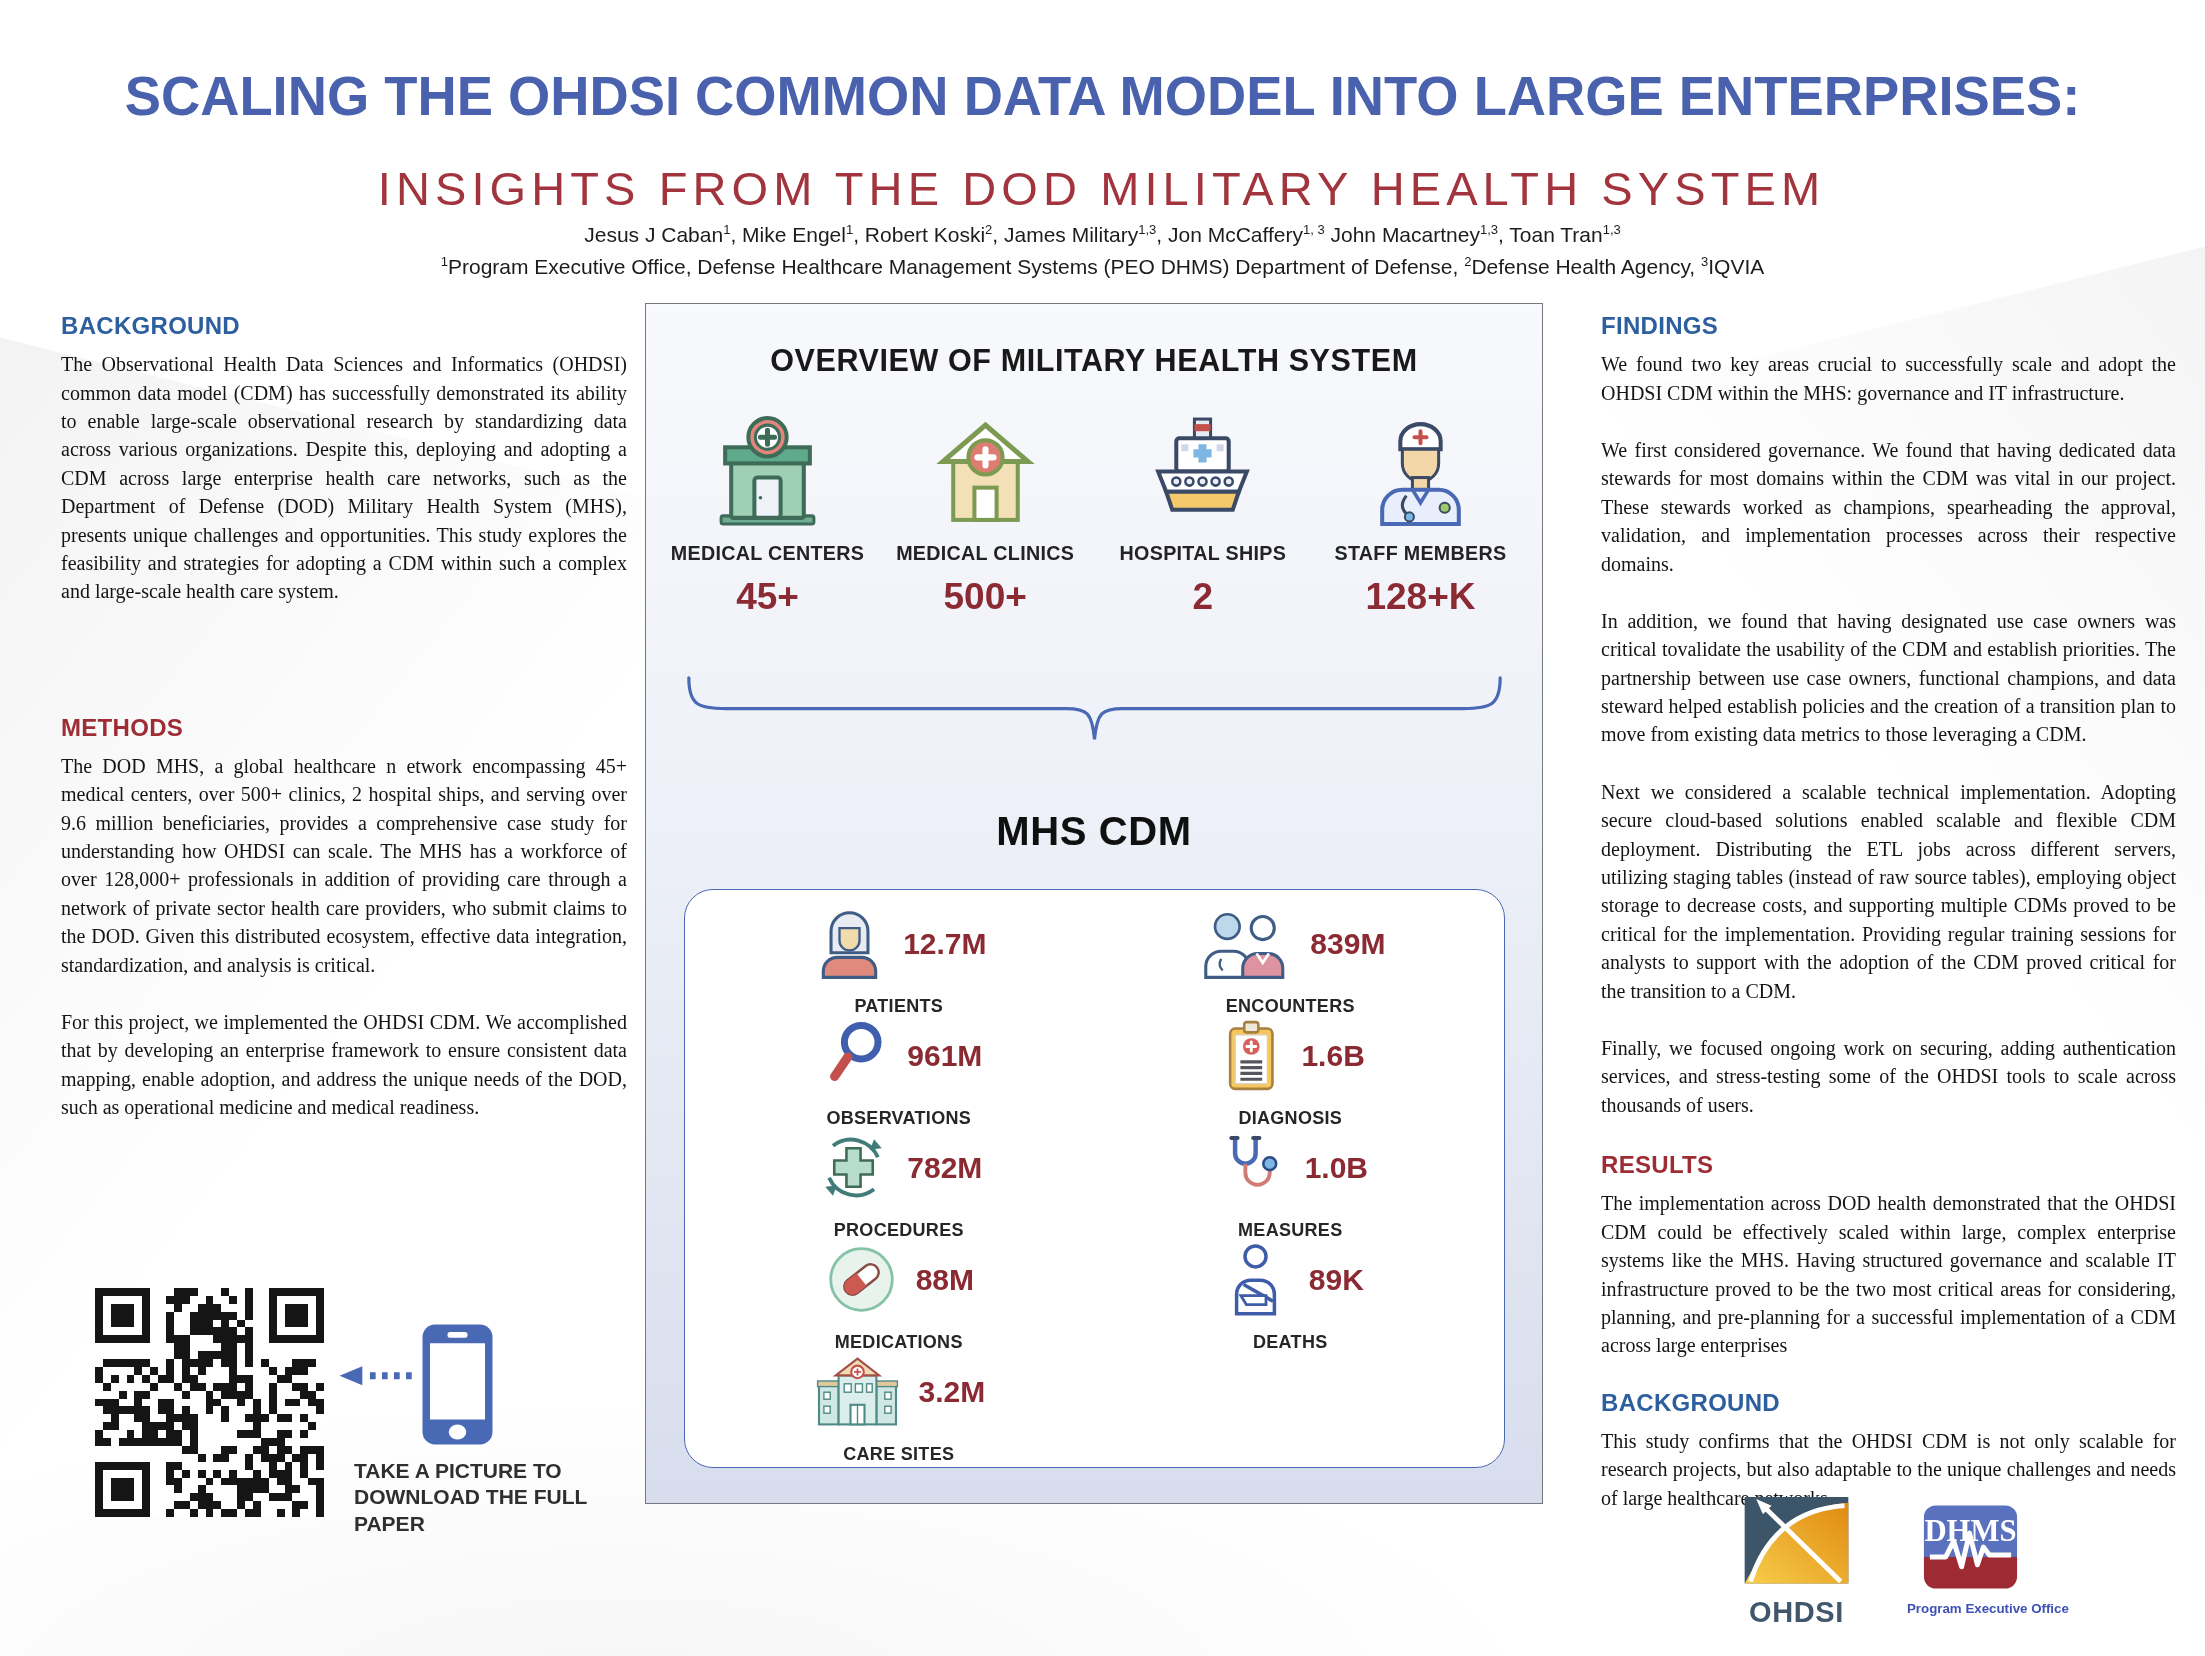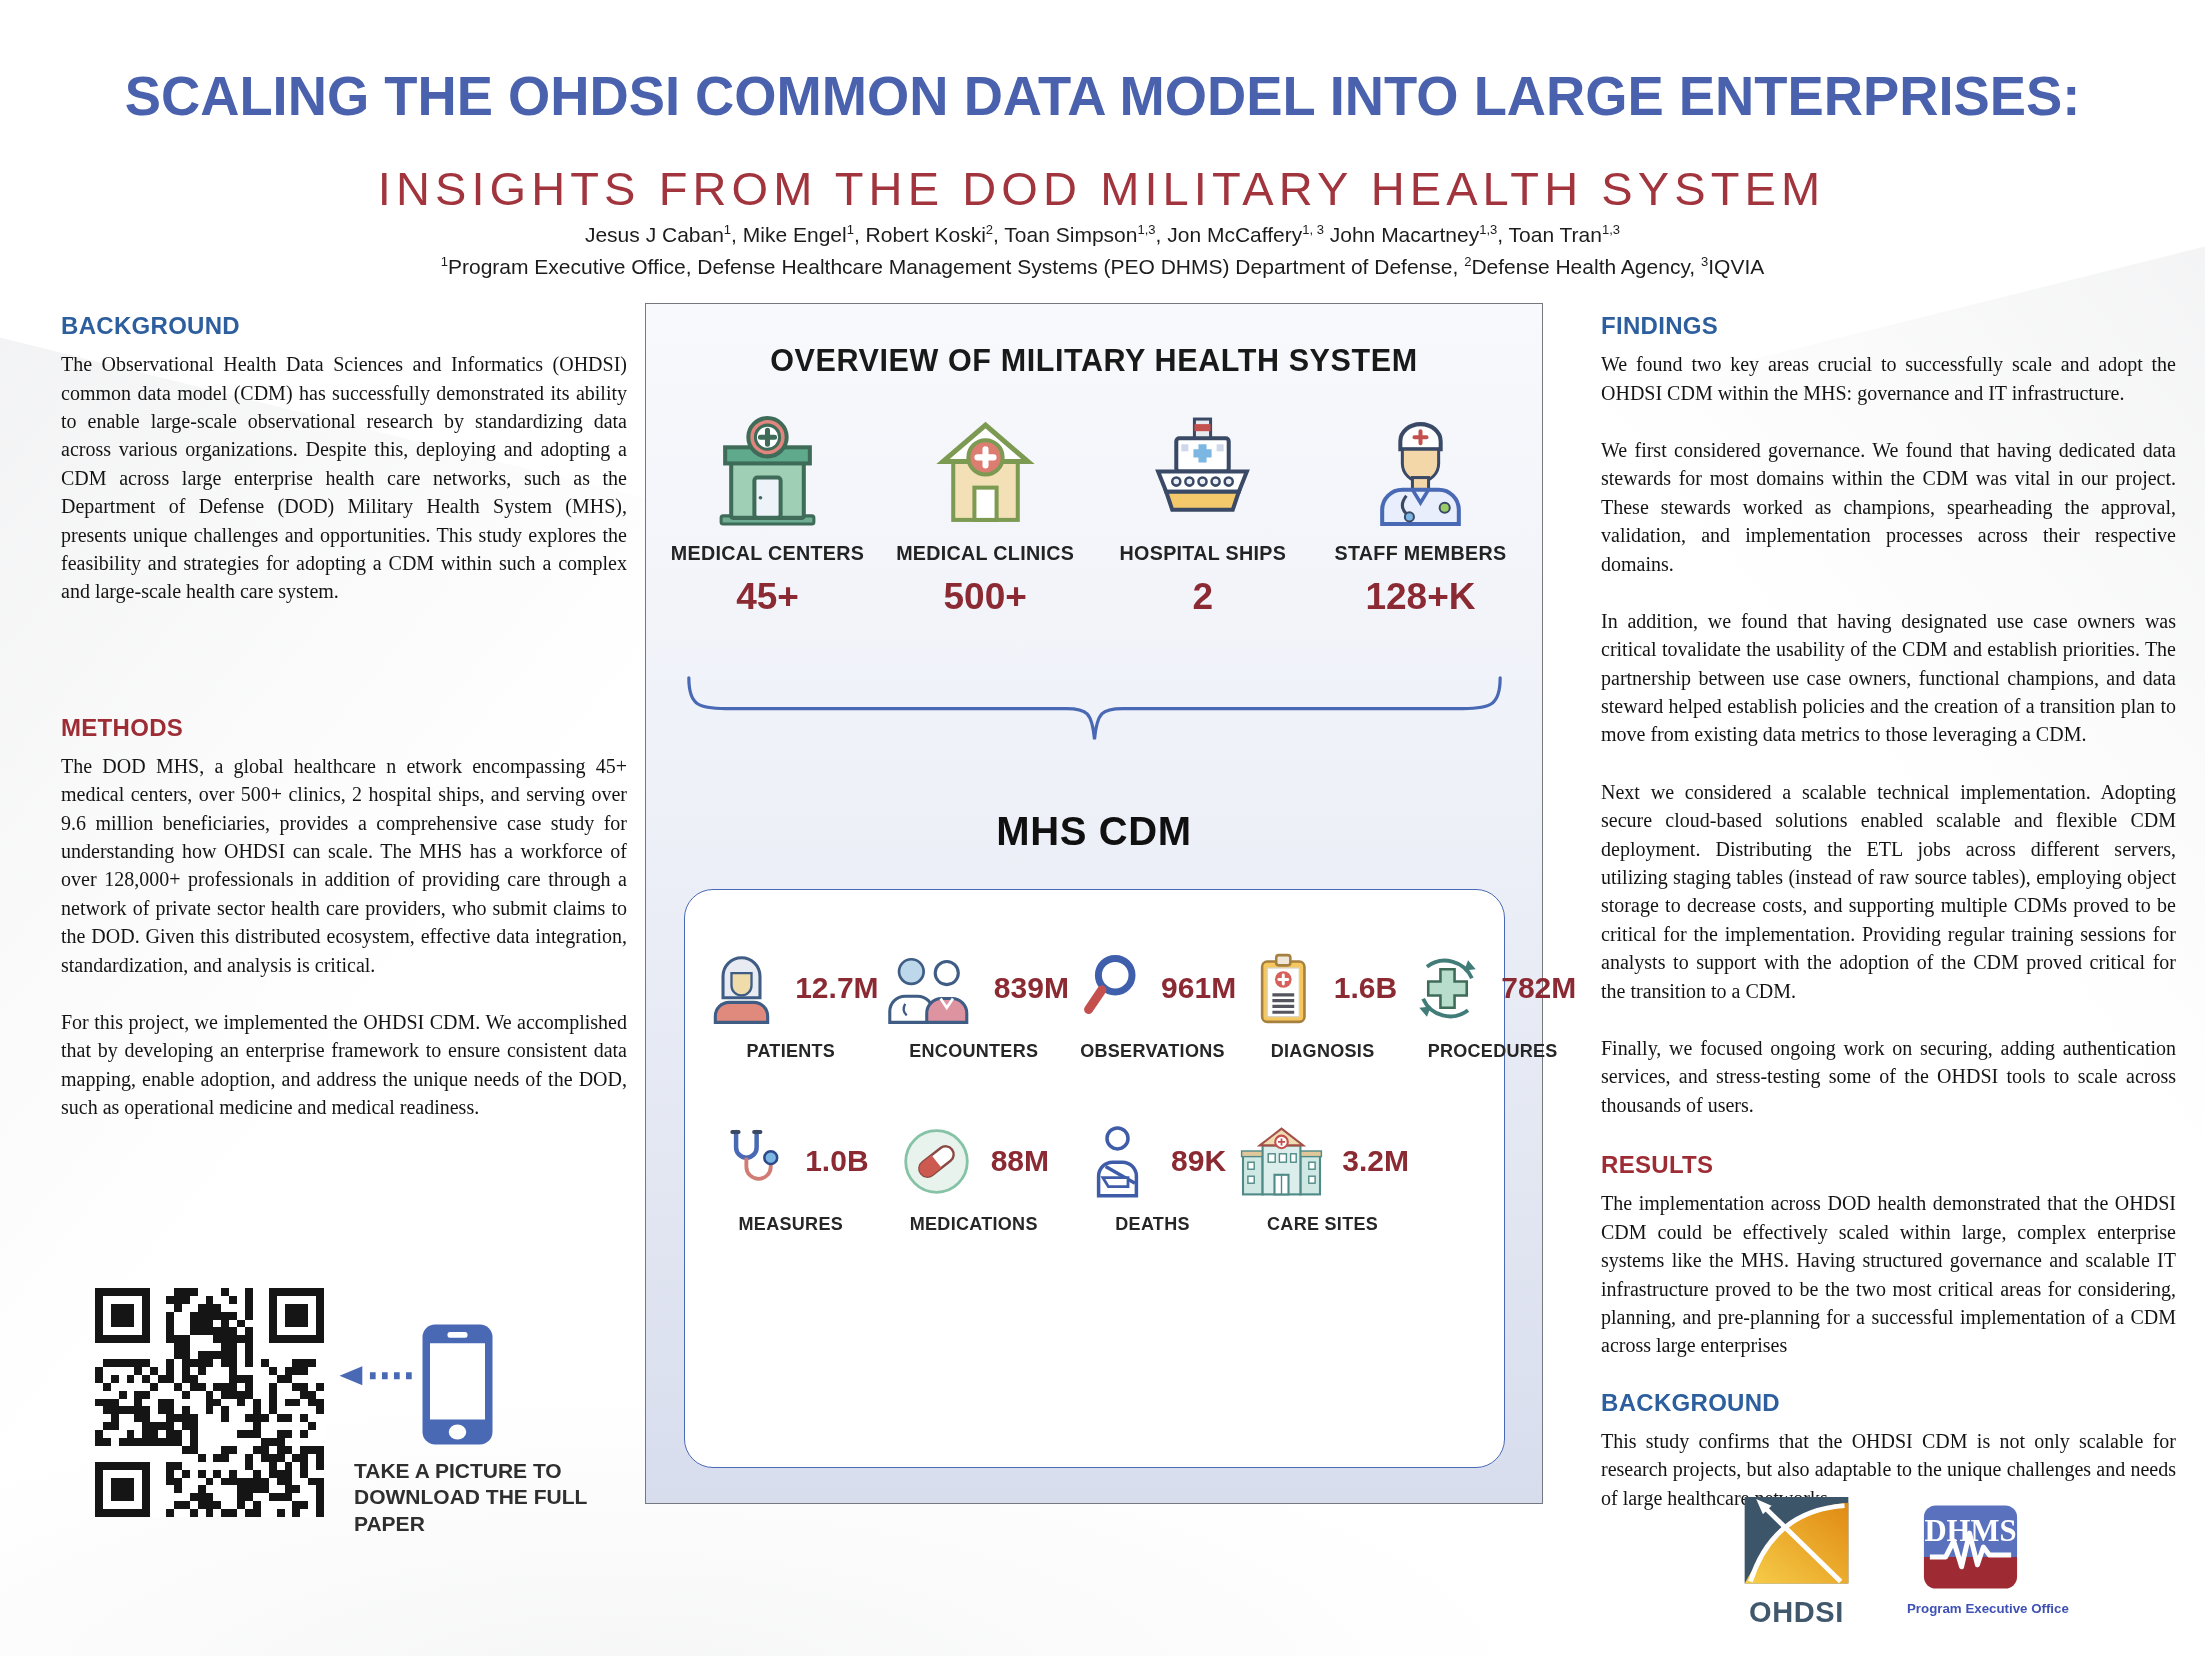--- a/index.html
+++ b/index.html
@@ -41,22 +41,22 @@
   .ov-row{position:absolute;left:12.7px;right:12.7px;top:107px;display:flex;justify-content:space-around;}
   .ov-item{width:203px;display:flex;flex-direction:column;align-items:center;}
   .ov-item svg{height:121px;}
   .ov-label{margin-top:10px;font-size:19.7px;font-weight:700;color:#232323;letter-spacing:0.3px;white-space:nowrap;}
   .ov-value{margin-top:11.4px;font-size:37px;font-weight:700;color:#8b2a32;}
   .brace{position:absolute;left:39px;top:371px;width:819px;height:71px;}
   .mhs-title{position:absolute;top:505px;left:0;right:0;text-align:center;
          font-size:40px;font-weight:700;color:#101010;letter-spacing:0.6px;}
   .card{position:absolute;left:38px;top:585px;width:821px;height:579px;box-sizing:border-box;
         background:#fff;border:1.9px solid #4a69b5;border-radius:29px;
-        display:grid;grid-template-columns:repeat(5,1fr);grid-template-rows:repeat(3,1fr);
-        padding:29px 18px;}
+        display:grid;grid-template-columns:repeat(2,1fr);grid-template-rows:repeat(3,1fr);
+        padding:15px 18px;}
   .cdm-cell{display:flex;flex-direction:column;align-items:center;justify-content:center;}
   .cdm-top{display:flex;align-items:center;}
   .cdm-top svg{height:77px;}
   .cdm-value{font-size:30px;font-weight:700;color:#8b2a32;margin-left:15.2px;}
   .cdm-label{margin-top:14px;font-size:18px;font-weight:700;color:#262626;letter-spacing:0.3px;white-space:nowrap;}
 
   .qr-block{position:absolute;left:95px;top:1282px;width:559px;height:267px;}
   .qr-code{position:absolute;left:0;top:6.3px;width:229px;height:229px;}
   .dotted-arrow{position:absolute;left:242px;top:81px;width:76px;height:25.4px;}
   .phone{position:absolute;left:325px;top:39px;width:75px;height:127px;}
@@ -74,21 +74,21 @@
 </head>
 <body>
 
 <div class="swoosh" id="sw1"></div>
 <div class="swoosh" id="sw2"></div>
 <div class="swoosh" id="sw3"></div>
 
 <header>
   <h1 class="title">SCALING THE OHDSI COMMON DATA MODEL INTO LARGE ENTERPRISES:</h1>
   <h2 class="subtitle">INSIGHTS FROM THE DOD MILITARY HEALTH SYSTEM</h2>
-  <p class="authors"><span>Jesus J Caban</span><sup>1</sup><span>, Mike Engel</span><sup>1</sup><span>, Robert Koski</span><sup>2</sup><span>, Toan Simpson</span><sup>1,3</sup><span>, Jon McCaffery</span><sup>1, 3</sup><span> John Macartney</span><sup>1,3</sup><span>, Toan Tran</span><sup>1,3</sup></p>
+  <p class="authors"><span>Jesus J Caban</span><sup>1</sup><span>, Mike Engel</span><sup>1</sup><span>, Robert Koski</span><sup>2</sup><span>, James Military</span><sup>1,3</sup><span>, Jon McCaffery</span><sup>1, 3</sup><span> John Macartney</span><sup>1,3</sup><span>, Toan Tran</span><sup>1,3</sup></p>
   <p class="affils"><sup>1</sup><span>Program Executive Office, Defense Healthcare Management Systems (PEO DHMS) Department of Defense, </span><sup>2</sup><span>Defense Health Agency,  </span><sup>3</sup><span>IQVIA</span></p>
 </header>
 
 <section class="col-left">
   <h3 class="h-blue">BACKGROUND</h3>
   <p class="body-serif">The Observational Health Data Sciences and Informatics (OHDSI) common data model (CDM) has successfully demonstrated its ability to enable large-scale observational research by standardizing data across various organizations. Despite this, deploying and adopting a CDM across large enterprise health care networks, such as the Department of Defense (DOD) Military Health System (MHS), presents unique challenges and opportunities. This study explores the feasibility and strategies for adopting a CDM within such a complex and large-scale health care system.</p>
   <h3 class="h-red mt-methods">METHODS</h3>
   <p class="body-serif">The DOD MHS, a global healthcare n etwork encompassing 45+ medical centers, over 500+ clinics, 2 hospital ships, and serving over 9.6 million beneficiaries, provides a comprehensive case study for understanding how OHDSI can scale. The MHS has a workforce of over 128,000+ professionals in addition of providing care through a network of private sector health care providers, who submit claims to the DOD. Given this distributed ecosystem, effective data integration, standardization, and analysis is critical.</p>
   <p class="body-serif last-p">For this project, we implemented the OHDSI CDM. We accomplished that by developing an enterprise framework to ensure consistent data mapping, enable adoption, and address the unique needs of the DOD, such as operational medicine and medical readiness.</p>
 </section>

